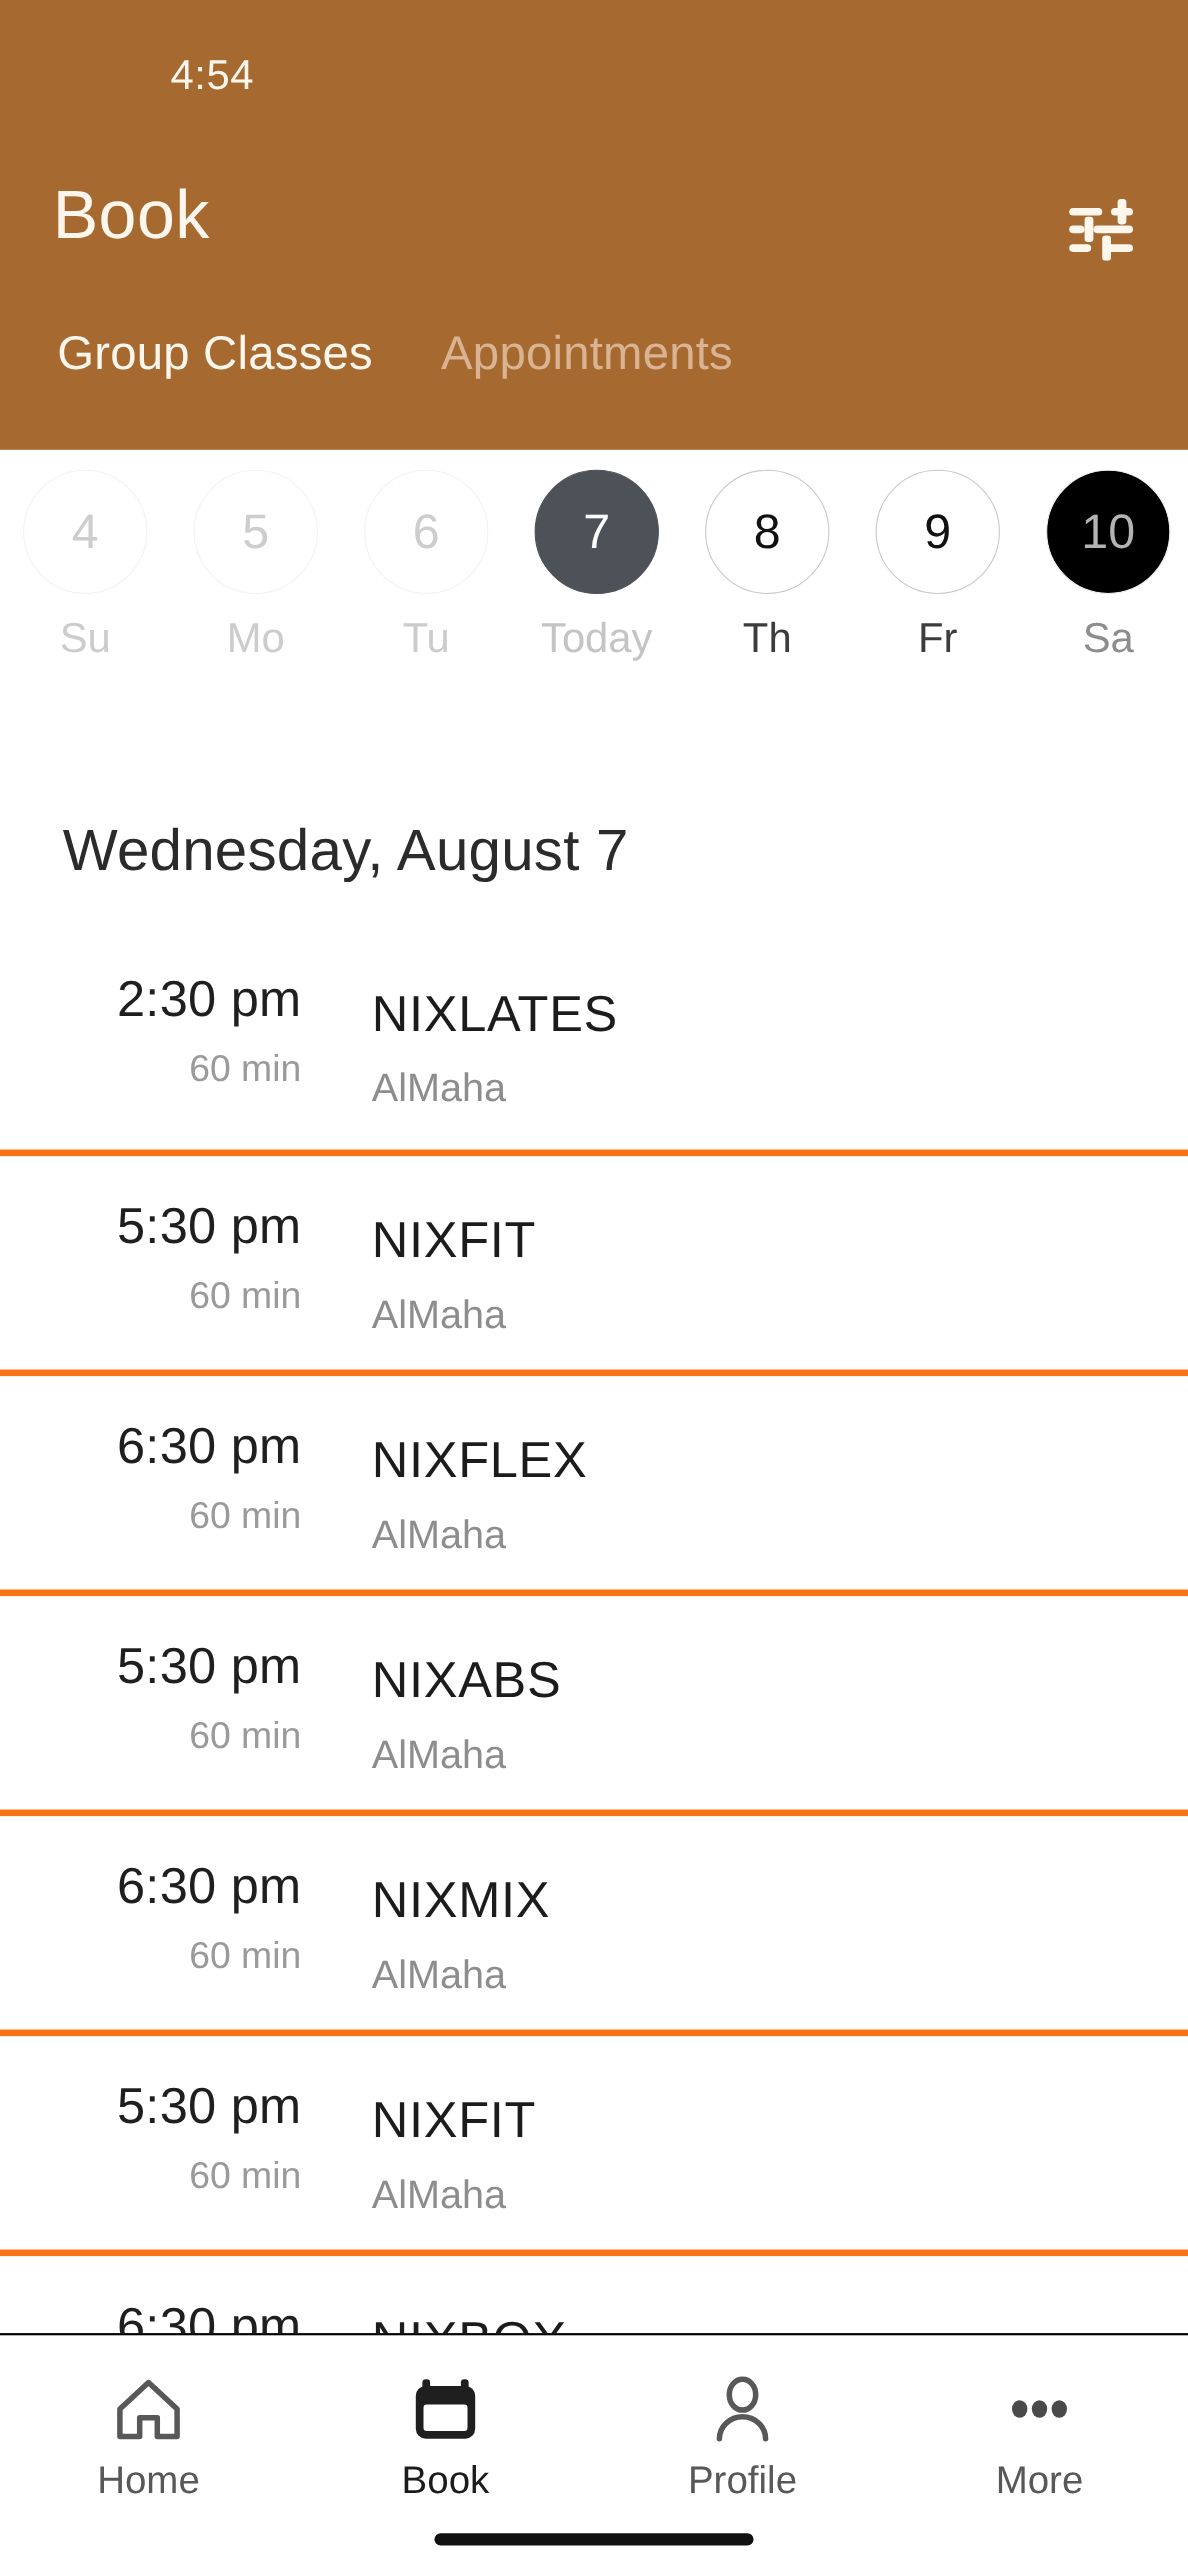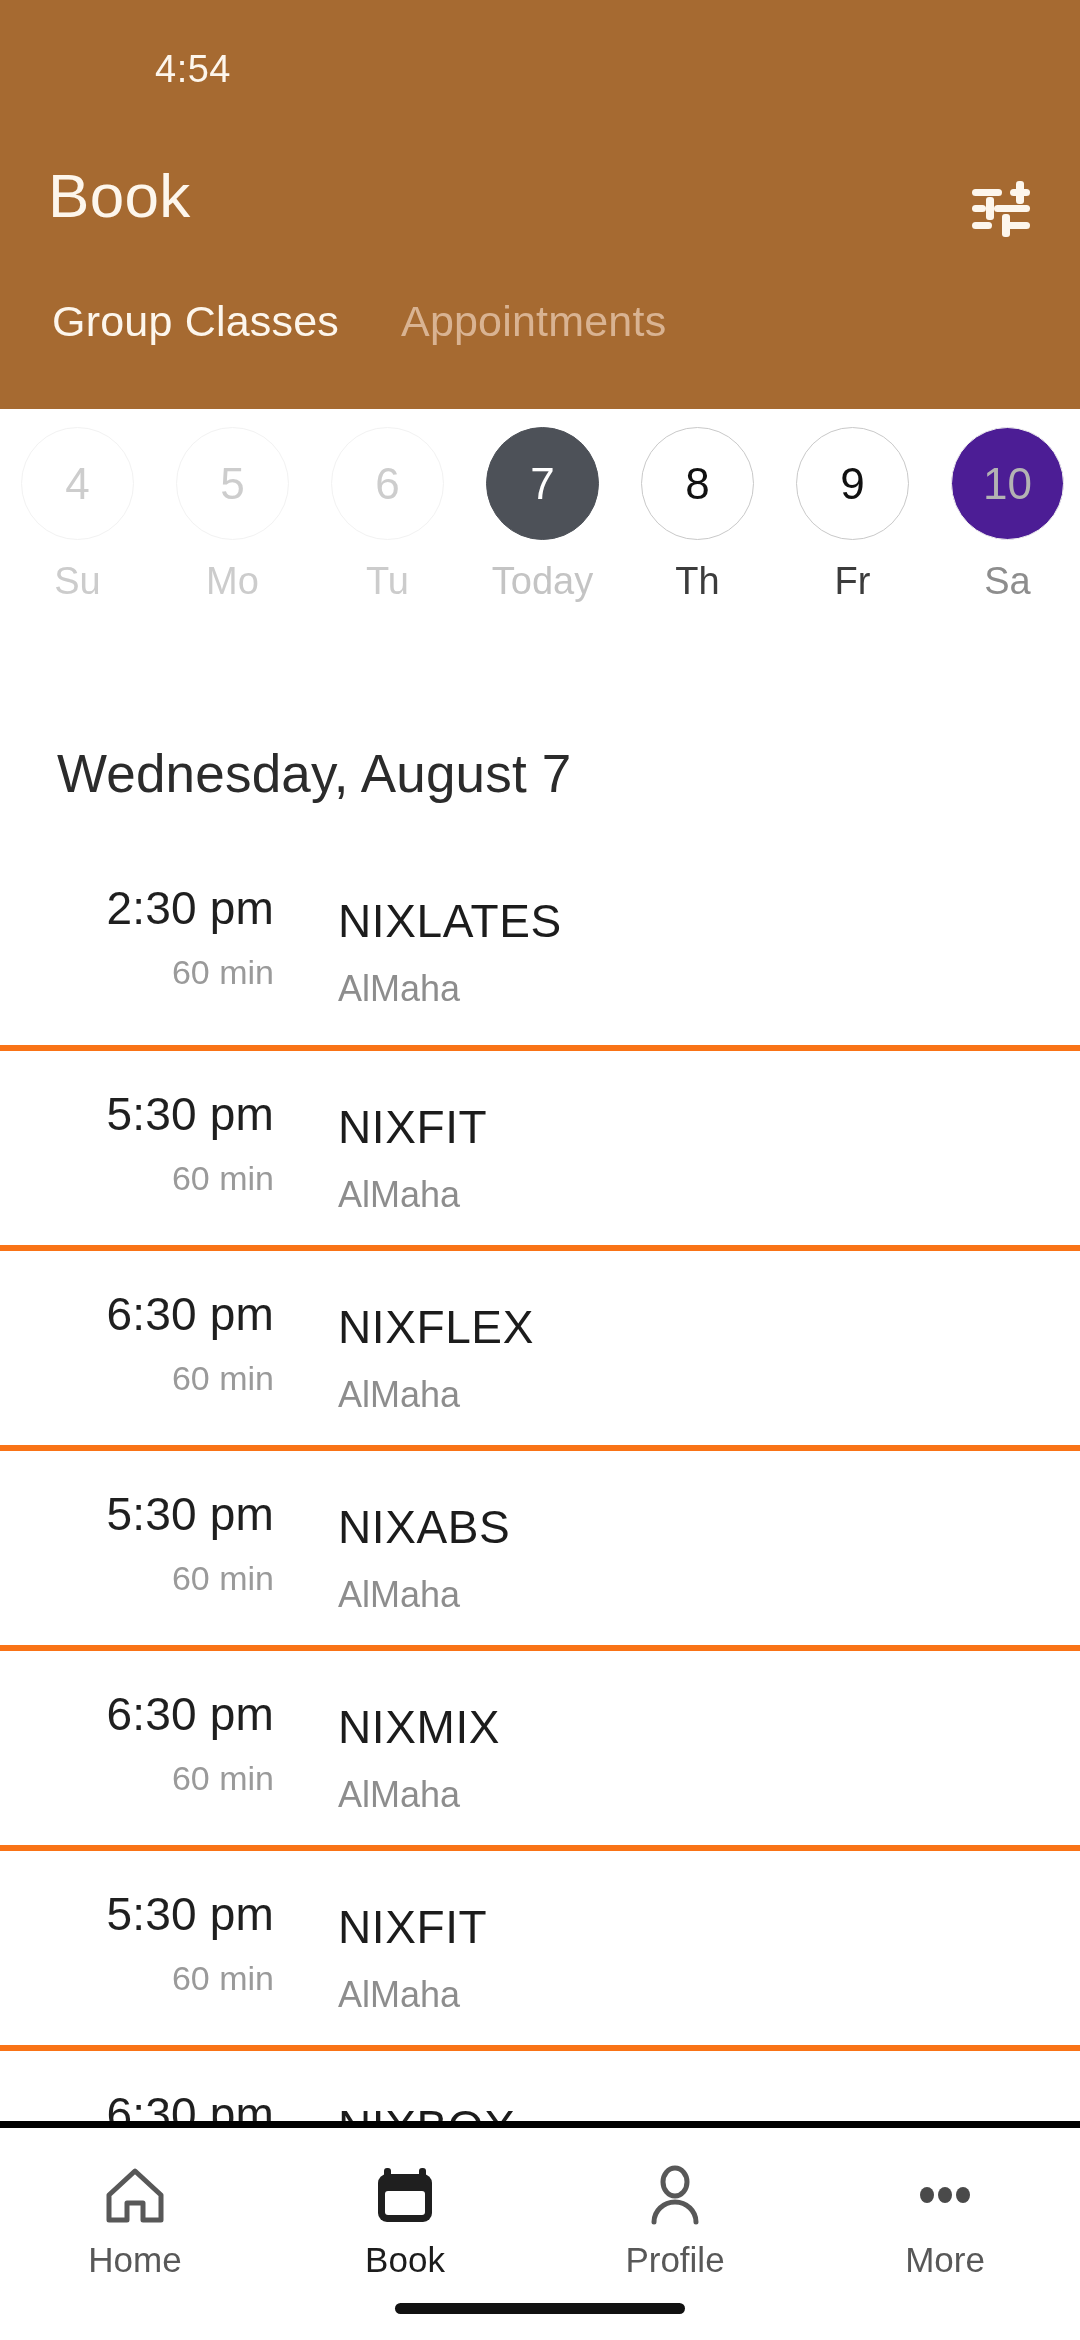--- a/index.html
+++ b/index.html
@@ -65,21 +65,21 @@
     width:113px; height:113px; border-radius:50%;
     display:flex; align-items:center; justify-content:center;
     font-size:44px;
   }
   .day.past .daycircle   { border:1.5px solid #f2f2f2; color:#cdcdcd; background:#fff; }
   .day.past .daylabel    { color:#cccccc; }
   .day.today .daycircle  { background:#4d5158; color:#ffffff; border:1.5px solid #4d5158; }
   .day.today .daylabel   { color:#c4c4c4; }
   .day.avail .daycircle  { border:1.5px solid #c9c9c9; color:#111111; background:#fff; }
   .day.avail .daylabel   { color:#3c3c3c; }
-  .day.filled .daycircle { background:#4c1d95; border:1.5px solid #efefef; color:#b3b3b3; }
+  .day.filled .daycircle { background:#000000; border:1.5px solid #efefef; color:#b3b3b3; }
   .day.filled .daylabel  { color:#8d8d8d; }
   .daylabel { margin-top:20px; font-size:38px; }
 
   
   .date-heading {
     position:absolute; top:743px; left:57px;
     font-size:53px; color:#2b2b2b; font-weight:400; letter-spacing:0.2px;
   }
 
   
@@ -102,21 +102,21 @@
   }
   .c-time { font-size:46px; color:#1f1f1f; letter-spacing:0.2px; }
   .c-dur  { font-size:34px; color:#9a9a9a; margin-top:18px; }
   .info-col { position:absolute; left:338px; top:49px; right:40px; }
   .c-name { font-size:46px; color:#1c1c1c; letter-spacing:0.6px; }
   .c-loc  { font-size:36px; color:#8d8d8d; margin-top:20px; }
 
   
   .bottomnav {
     position:absolute; bottom:0; left:0; width:1080px; height:219px;
-    background:#ffffff; border-top:7px solid #000000;
+    background:#ffffff; border-top:2px solid #000000;
   }
   .navitems { display:flex; width:1080px; padding-top:28px; }
   .navitem {
     flex:1; display:flex; flex-direction:column; align-items:center;
     background:none; border:none; font-family:inherit;
   }
   .navicon { height:78px; display:flex; align-items:center; justify-content:center; }
   .navlabel { font-size:35px; margin-top:6px; color:#585858; }
   .navitem.active .navlabel { color:#1c1c1c; }
   .homebar {

